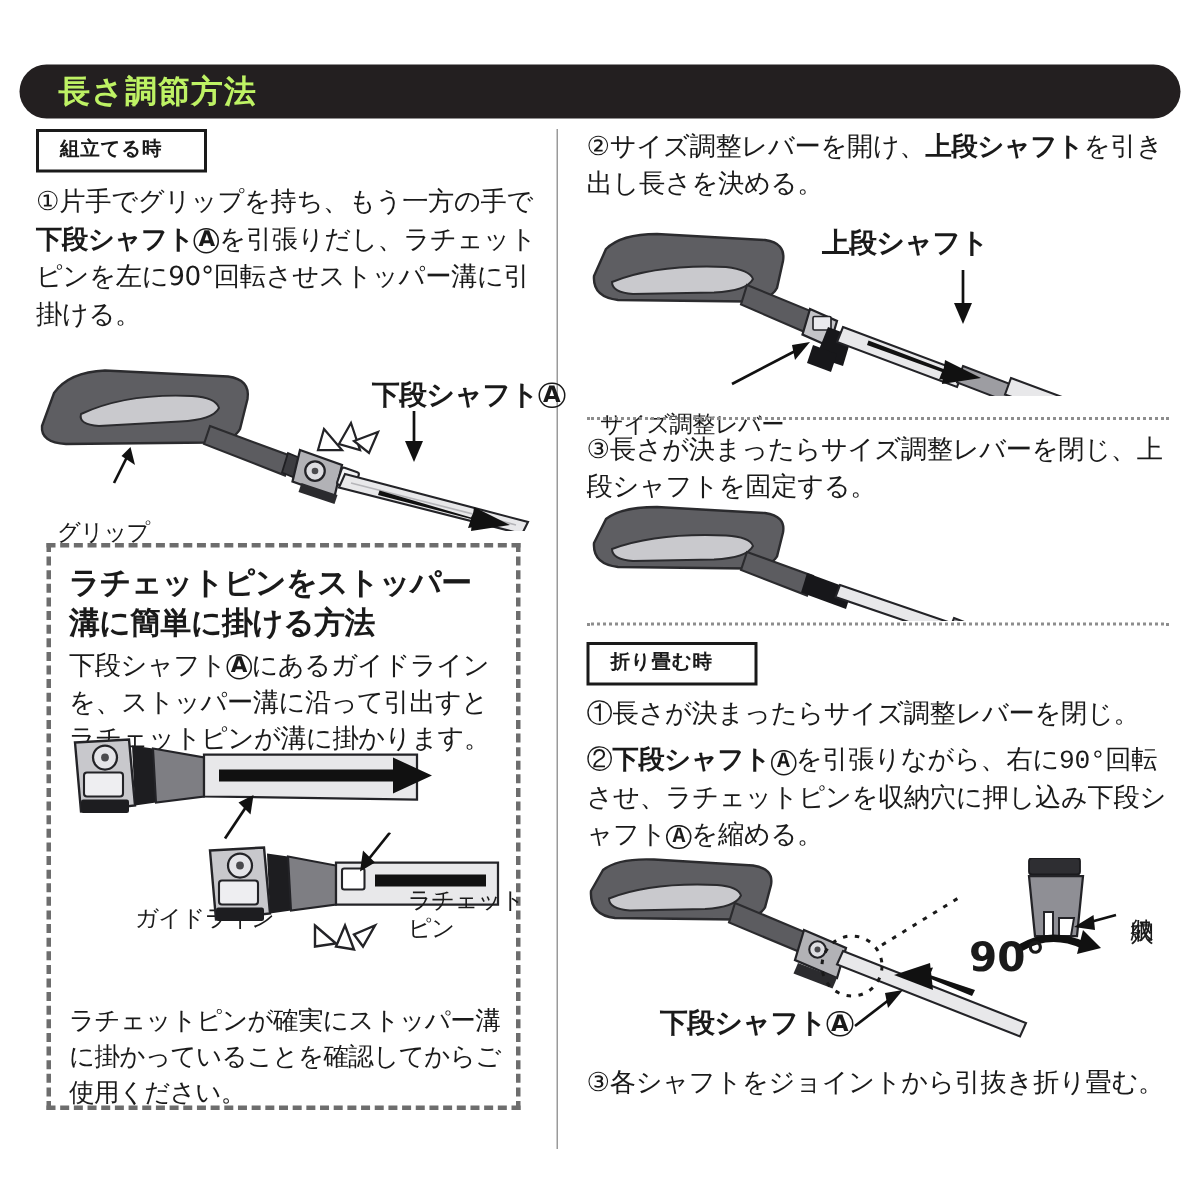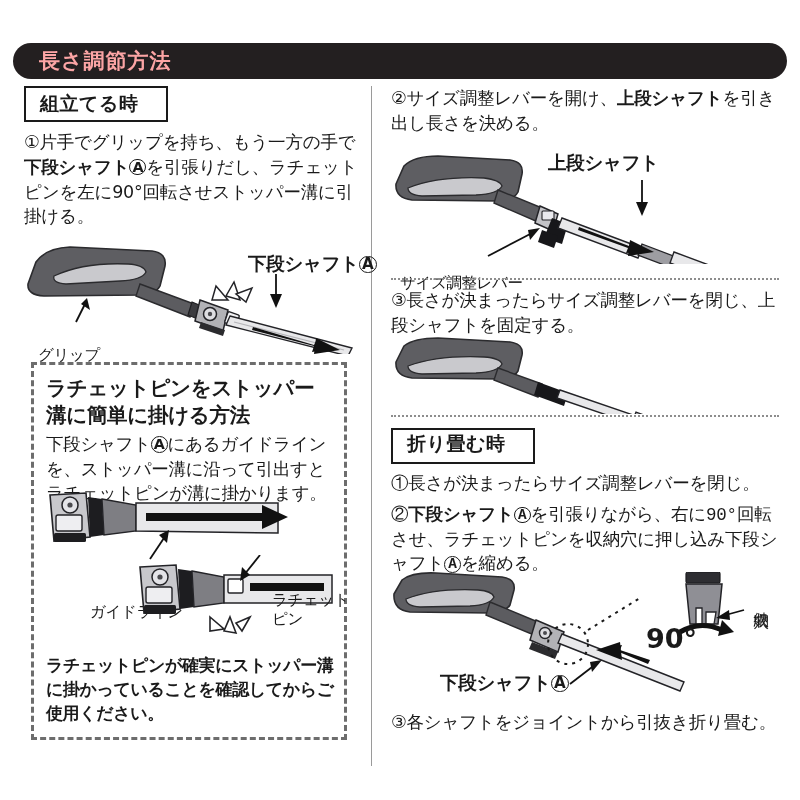--- a/index.html
+++ b/index.html
@@ -25,21 +25,21 @@
     left: 13px;
     top: 43px;
     width: 774px;
     height: 36px;
     background: #231f20;
     border-radius: 18px;
     display: flex;
     align-items: center;
   }
   .title-bar .title-text {
-    color: #fca5a5;
+    color: #bef264;
     font-size: 21px;
     font-weight: bold;
     letter-spacing: 1px;
     margin-left: 26px;
   }
 
   
   .col-divider {
     position: absolute;
     left: 371px;
@@ -59,21 +59,21 @@
     left: 391px;
     top: 86px;
     width: 390px;
   }
 
   
   .box-header {
     display: inline-block;
     border: 2px solid #1a1a1a;
     padding: 5px 28px 6px 14px;
-    font-size: 19px;
+    font-size: 13px;
     font-weight: bold;
     line-height: 1.1;
     background: #fff;
     letter-spacing: 0.5px;
   }
 
   
   .para {
     font-size: 17.5px;
     line-height: 1.42;
@@ -130,24 +130,24 @@
     background: #231f20;
     color: #ffffff;
     font-size: 17px;
     font-weight: bold;
     border-radius: 13px;
     padding: 3px 17px 4px 17px;
     letter-spacing: 2px;
   }
   .caution-body {
     font-size: 17px;
-    font-weight: bold;
+    font-weight: normal;
     line-height: 1.42;
     letter-spacing: -0.4px;
-    margin-top: 0;
+    margin-top: 16px;
   }
 
   
   .hsep {
     position: absolute;
     left: 391px;
     width: 388px;
     height: 0;
     border-top: 2px dotted #8d8d8d;
   }

